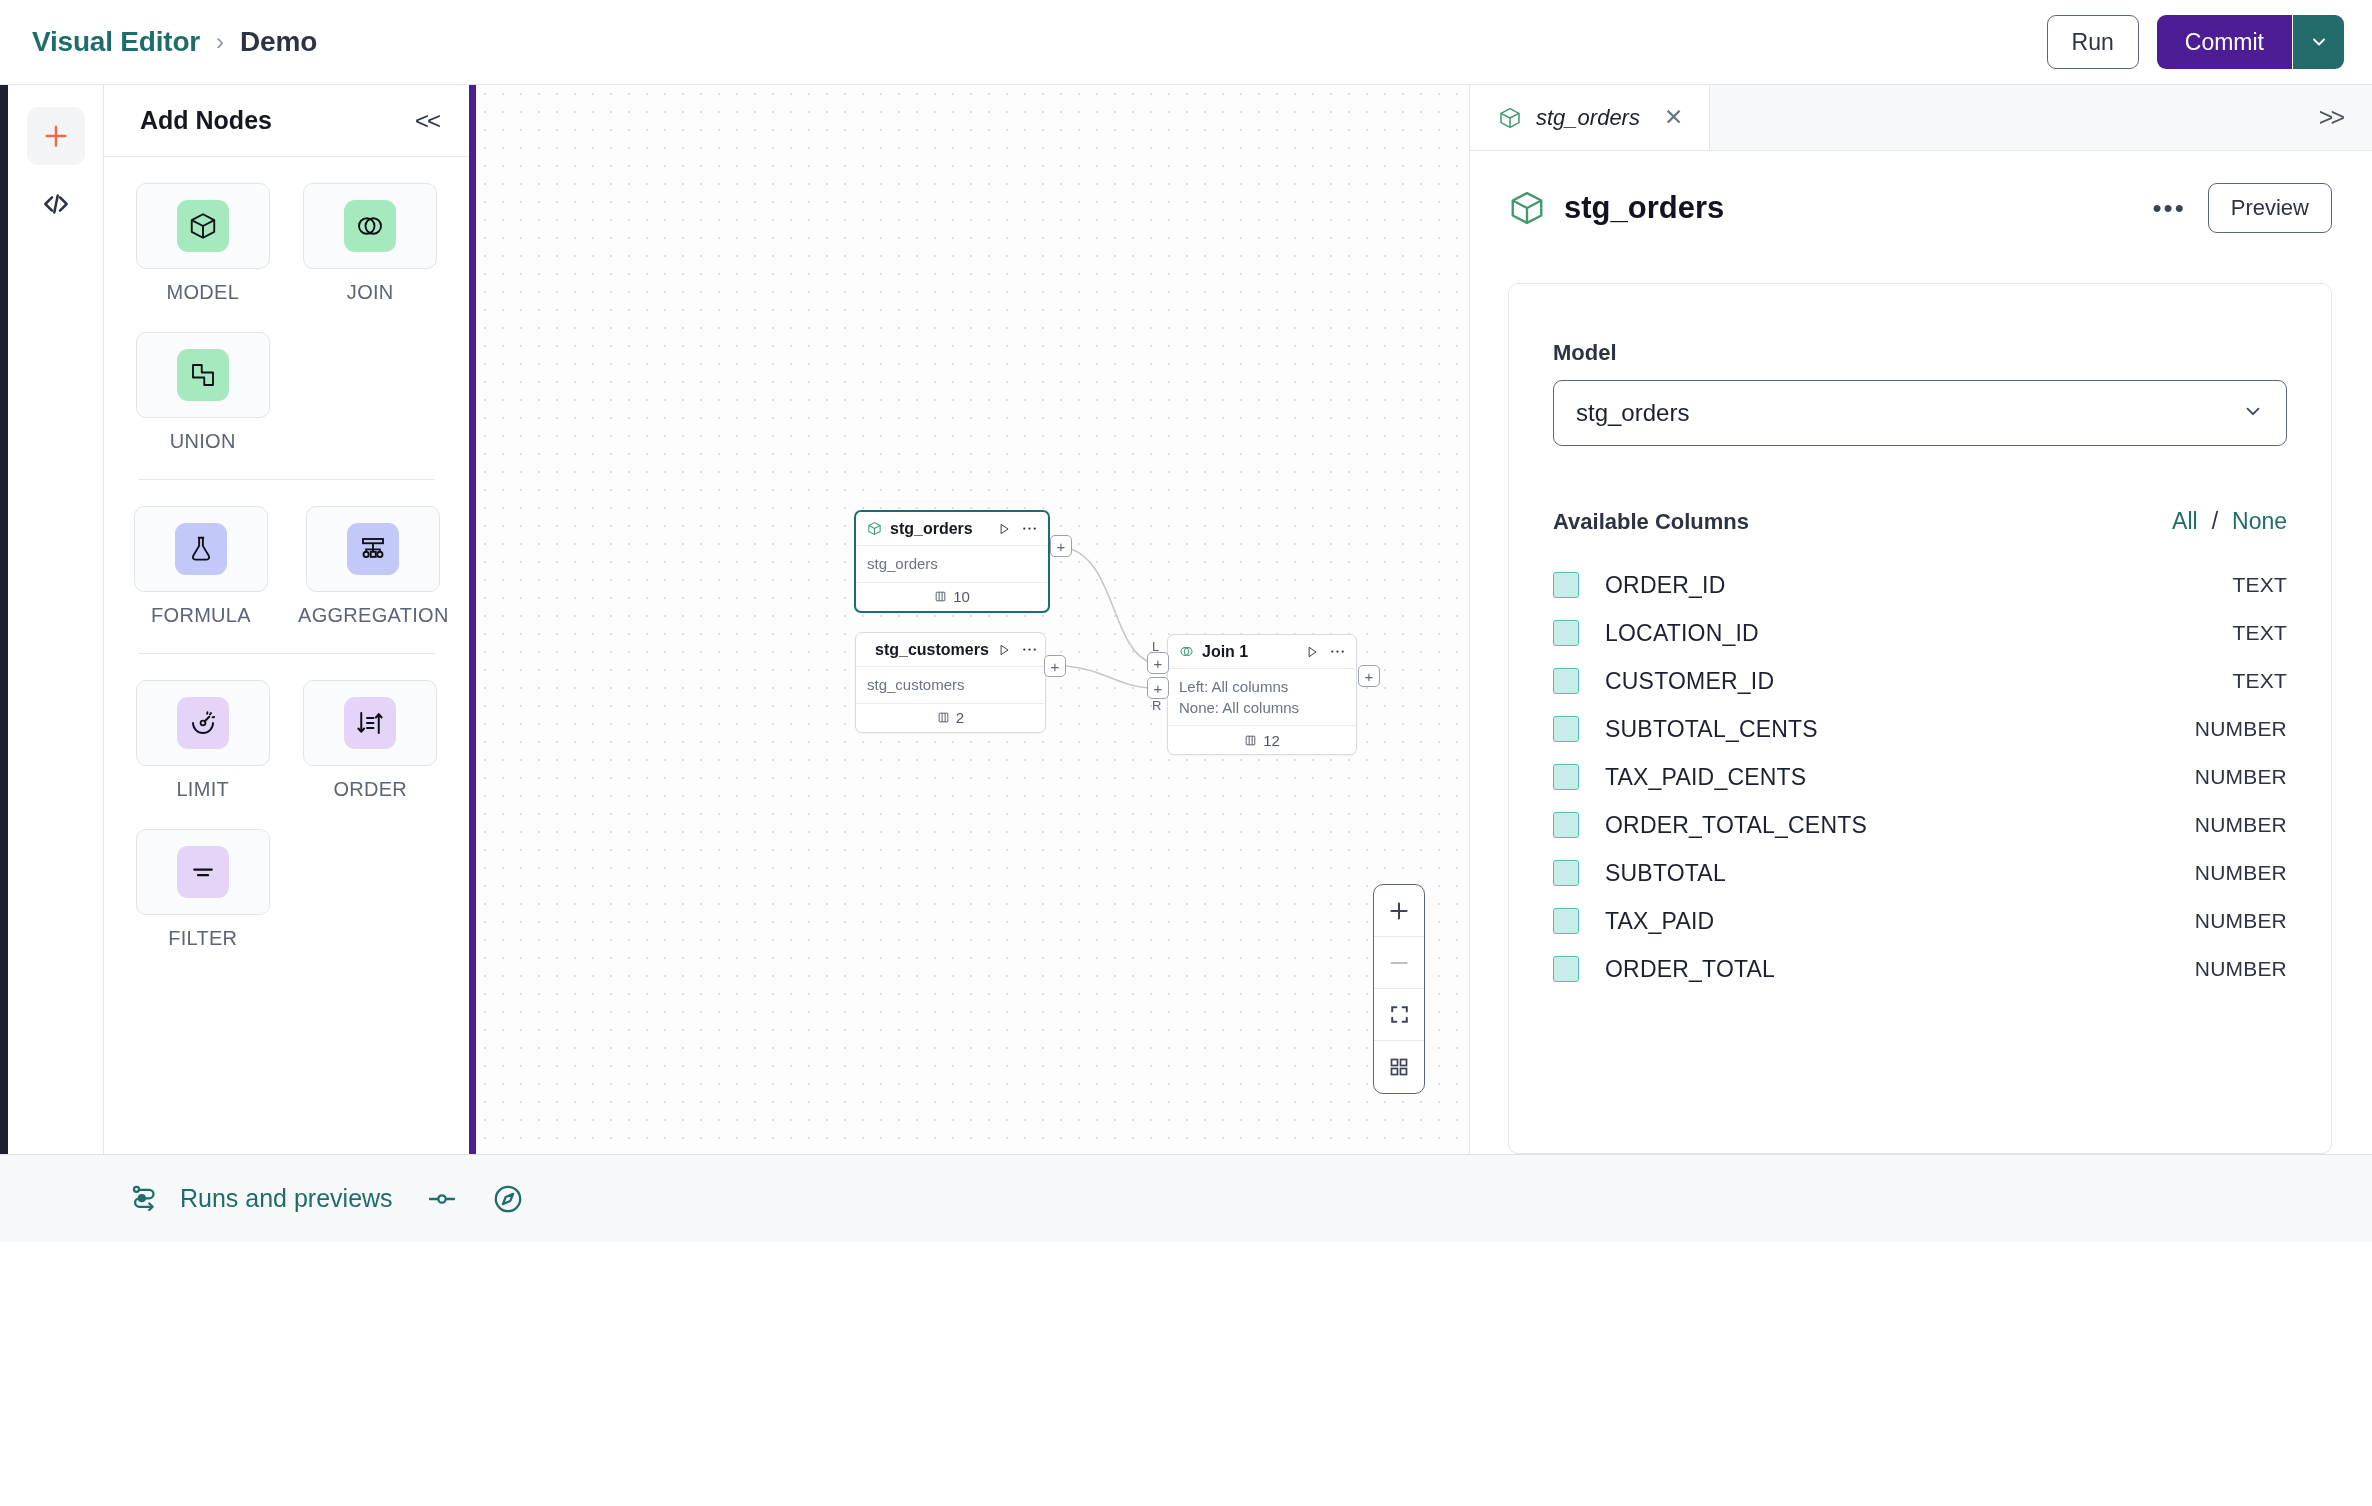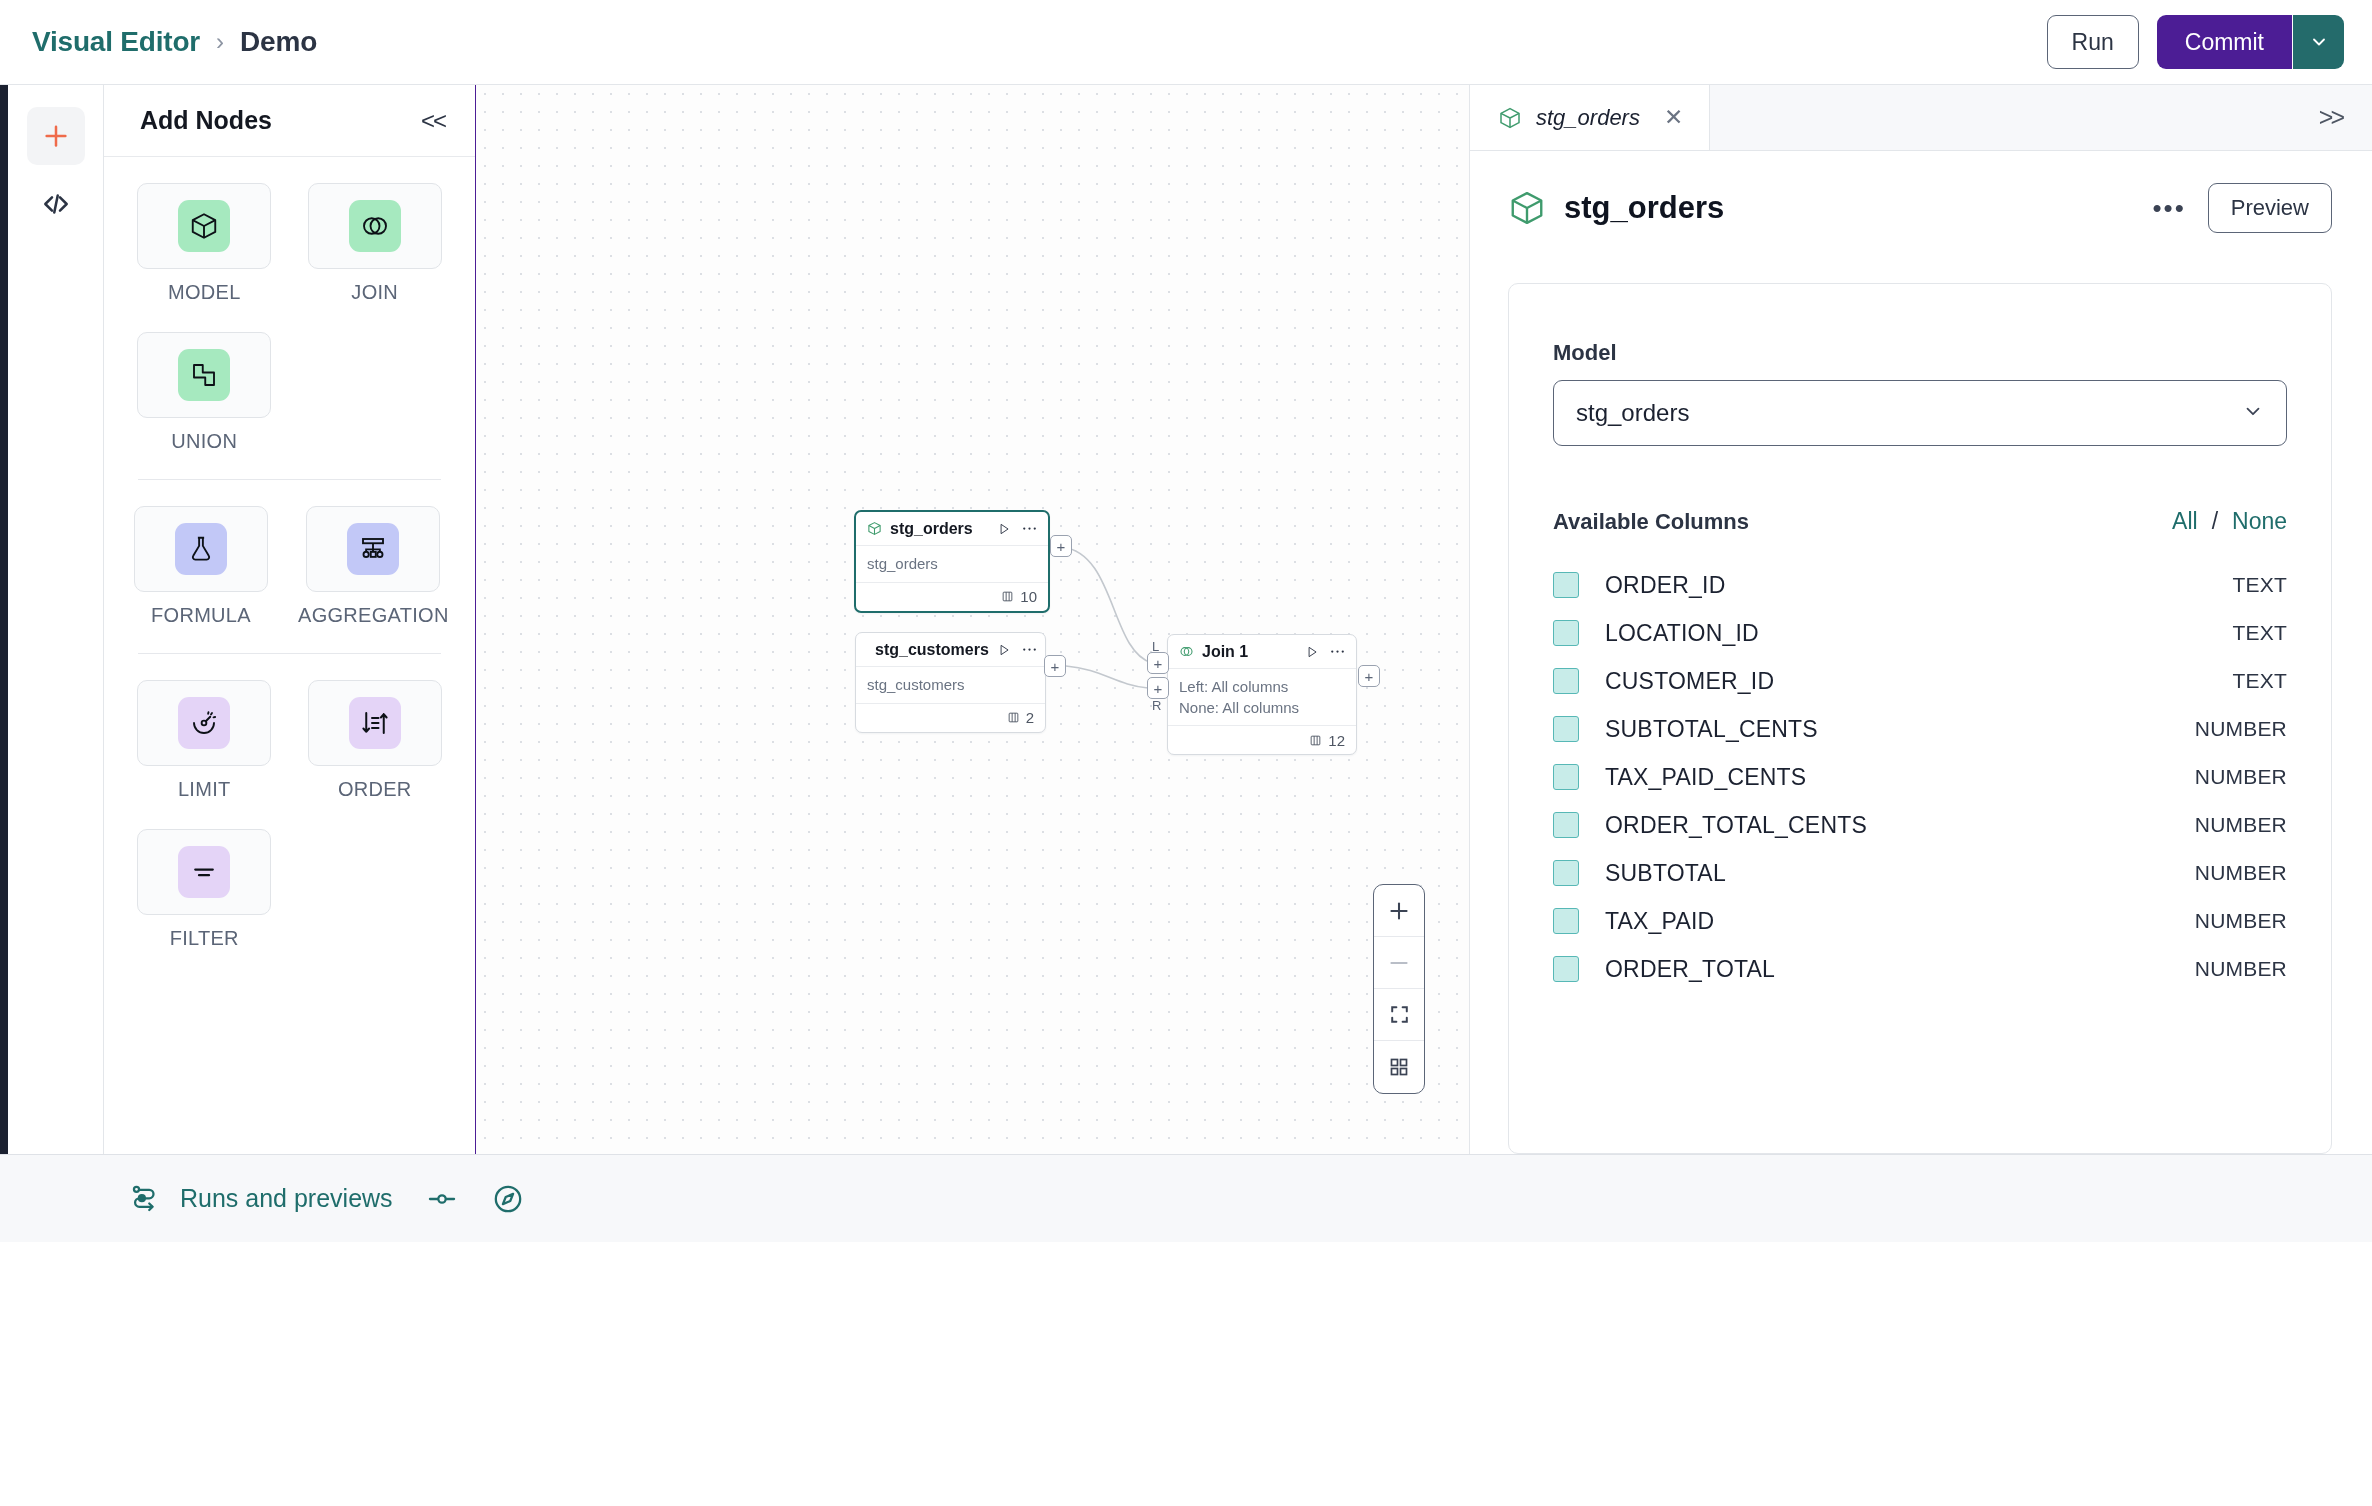--- a/index.html
+++ b/index.html
@@ -56,21 +56,21 @@
   .rail-btn {
     width: 58px; height: 58px; border-radius: 10px;
     display: flex; align-items: center; justify-content: center;
     cursor: pointer; background: transparent;
   }
   .rail-btn.active { background: #f3f4f6; }
 
   
   .nodes-panel {
     width: 372px; flex: 0 0 372px; background: #fff;
-    border-right: 1px solid #4c1d95;
+    border-right: 7px solid #4c1d95;
     display: flex; flex-direction: column;
   }
   .np-head {
     height: 72px; display: flex; align-items: center;
     padding: 0 30px 0 36px; border-bottom: 1px solid #e8eaed;
   }
   .np-title { font-size: 25px; font-weight: 700; color: #141821; }
   .np-collapse { margin-left: auto; color: #2c3444; font-size: 24px; cursor: pointer; line-height: 1; letter-spacing: -2px; }
   .np-body { padding: 26px 30px 0 30px; }
   .np-grid { display: grid; grid-template-columns: 1fr 1fr; gap: 28px 30px; }
@@ -103,21 +103,21 @@
   }
   .flow-node.selected { border: 2.5px solid #1f6d6b; }
   .fn-head {
     height: 34px; display: flex; align-items: center; gap: 8px;
     padding: 0 11px; border-bottom: 1px solid #eaecef;
   }
   .fn-name { font-size: 16px; font-weight: 700; color: #141821; }
   .fn-head-actions { margin-left: auto; display: flex; align-items: center; gap: 11px; }
   .fn-body { padding: 8px 11px 7px 11px; border-bottom: 1px solid #eaecef; }
   .fn-body-line { font-size: 15px; color: #6a7382; line-height: 1.38; }
-  .fn-foot { height: 28px; display: flex; align-items: center; justify-content: flex-end; gap: 6px; padding: 0 11px; }
+  .fn-foot { height: 28px; display: flex; align-items: center; justify-content: center; gap: 6px; padding: 0 11px; }
   .fn-count { font-size: 15px; color: #4e5663; }
 
   .port {
     position: absolute; width: 22px; height: 22px;
     border: 1px solid #9aa2b0; border-radius: 5px; background: #fff;
     display: flex; align-items: center; justify-content: center;
     font-size: 15px; color: #5b6577; line-height: 1; cursor: pointer;
   }
   .port-tag { position: absolute; font-size: 13px; color: #5b6577; }
 

